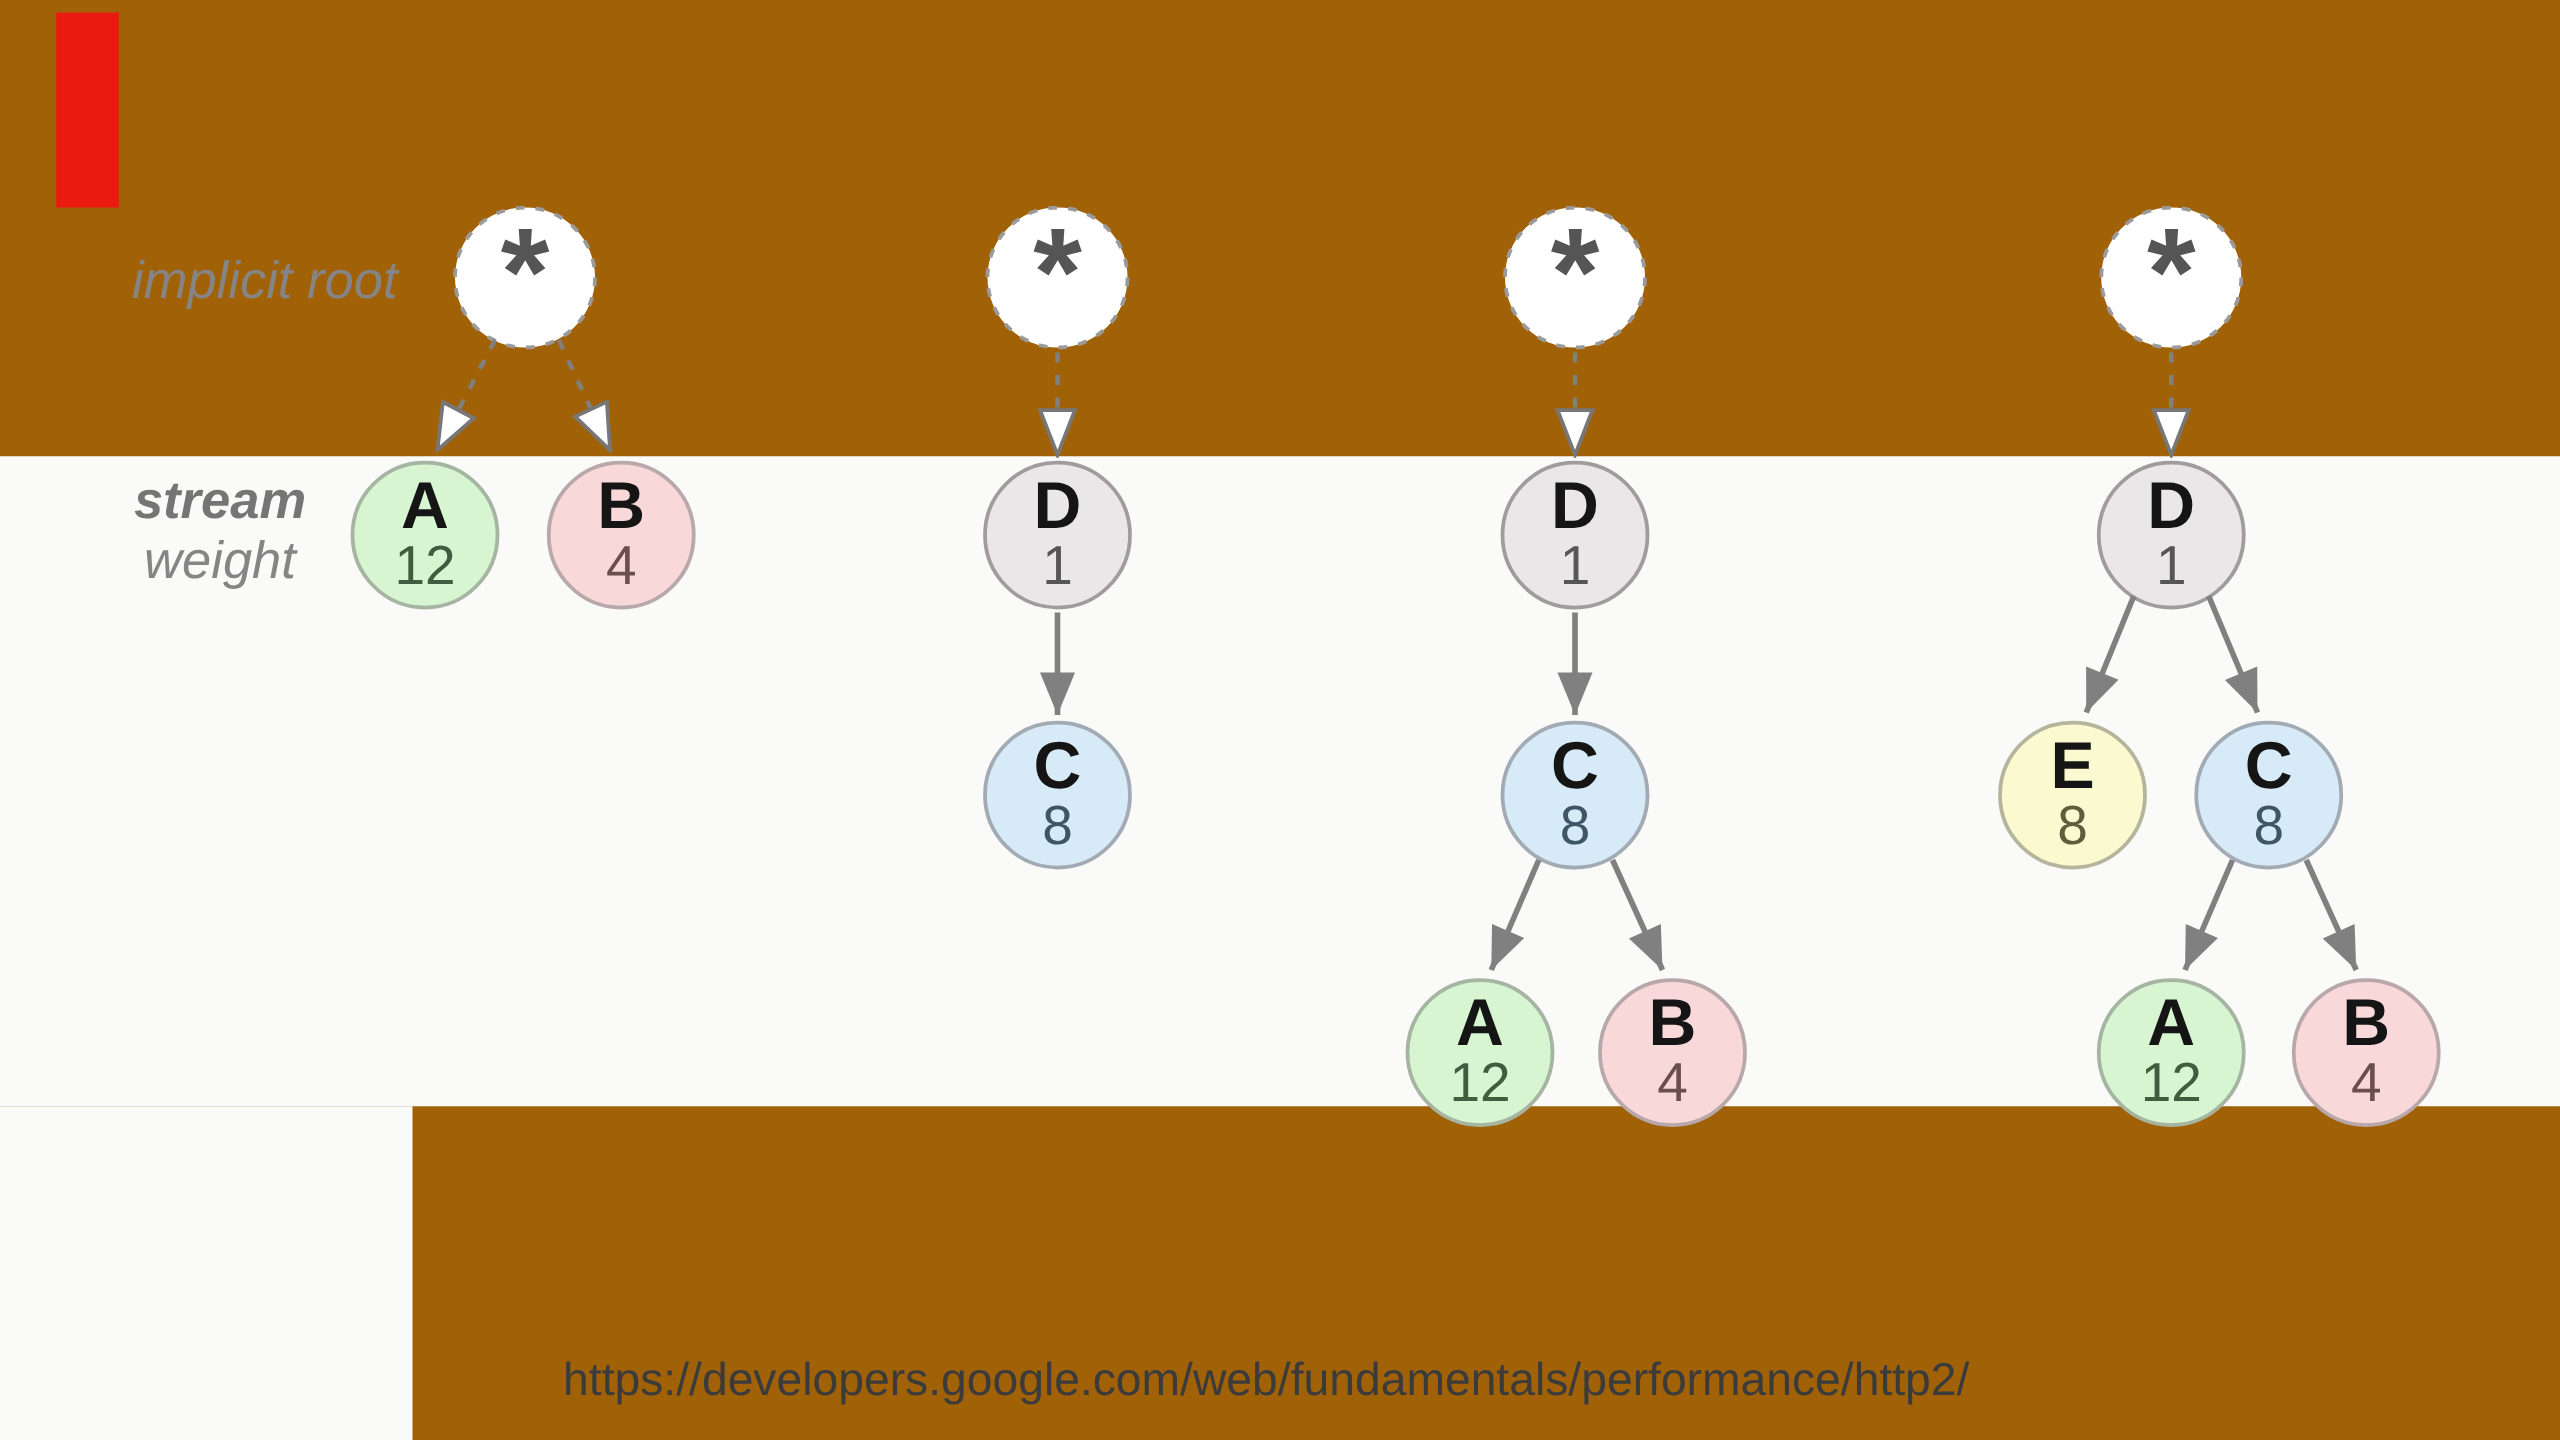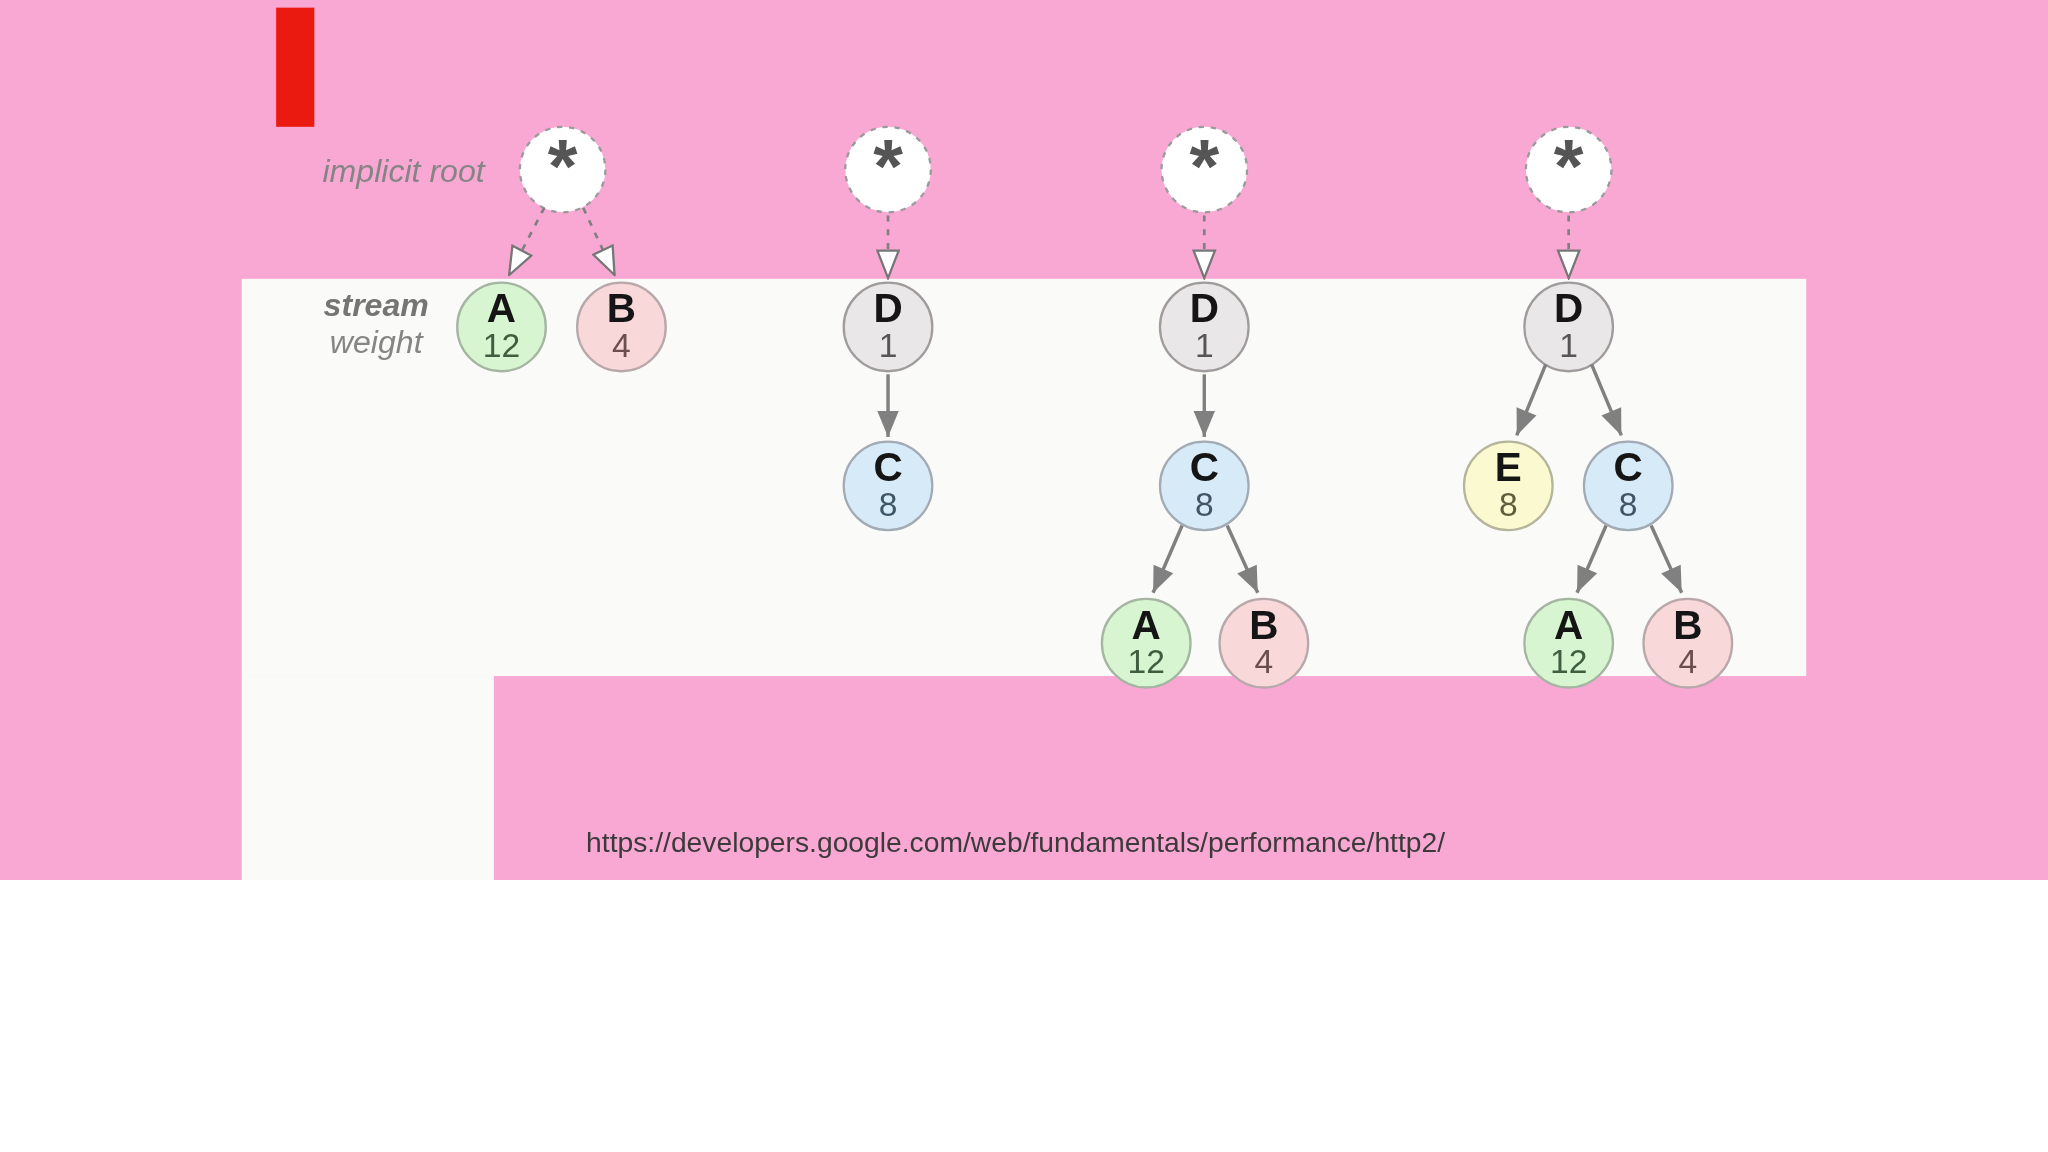--- a/index.html
+++ b/index.html
@@ -1,21 +1,21 @@
 <!DOCTYPE html>
 <html><head>
 <meta charset="utf-8">
 <title>Slide</title>
 <style>
   html, body { margin: 0; padding: 0; background: #ffffff; }
   .stage {
     position: relative;
     width: 2048px;
-    height: 880px;
-    background: #f9a8d4;
+    height: 1152px;
+    background: #a16207;
     overflow: hidden;
     font-family: "Liberation Sans", sans-serif;
   }
   svg { display: block; width: 100%; height: 100%; }
 
   
   .node { stroke-width: 3; }
   .stroke-green  { stroke: #a5b5a2; }
   .stroke-pink   { stroke: #b8a8aa; }
   .stroke-blue   { stroke: #a2aab3; }

